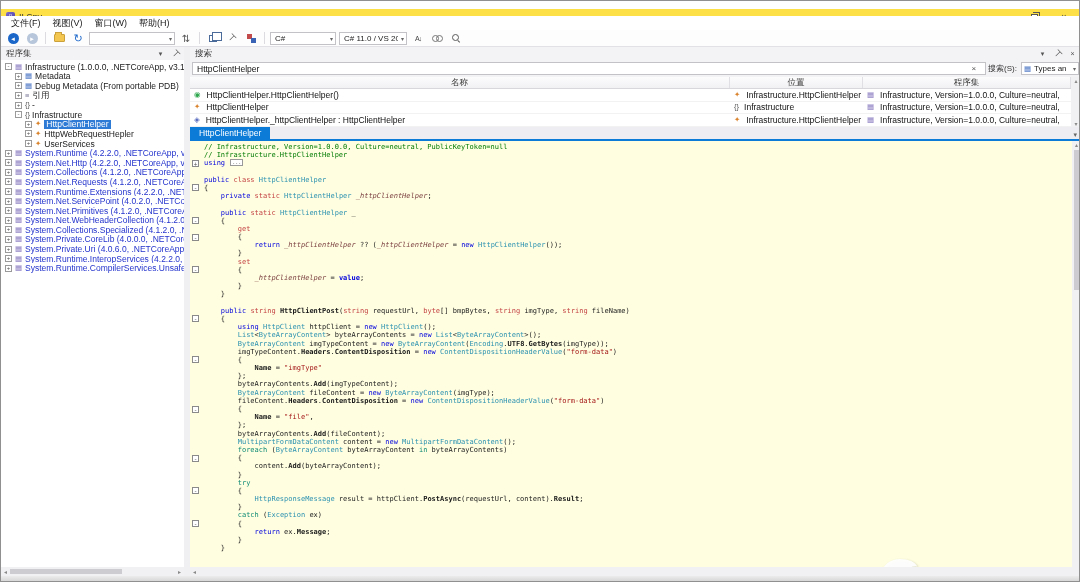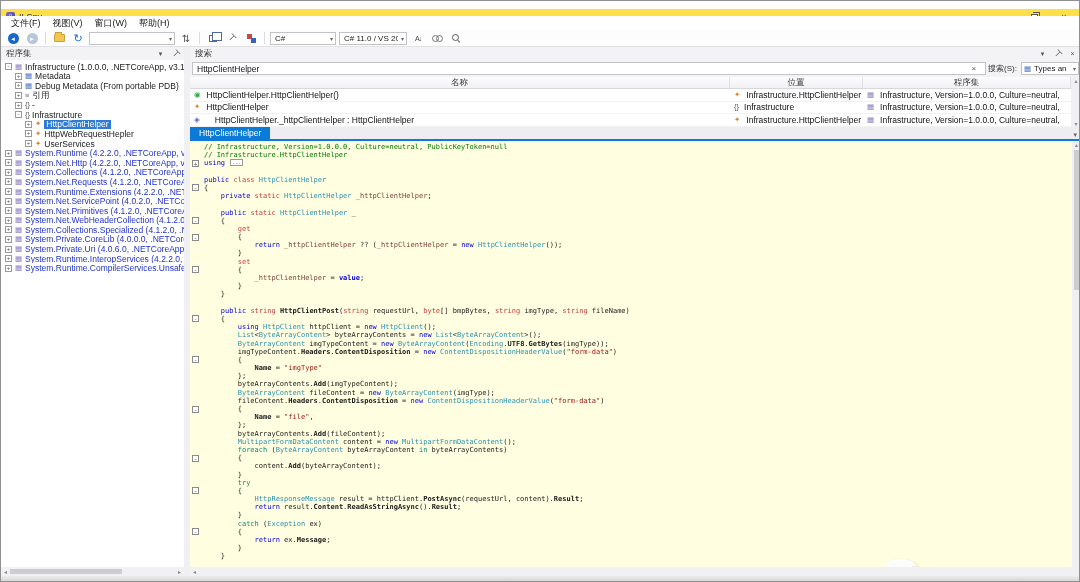--- a/index.html
+++ b/index.html
@@ -96,21 +96,21 @@
   .tab{background:#0c7bd8;color:#fff;font-size:8.5px;height:12px;line-height:12px;padding:0 9px;margin-left:0;}
   .tabmenu{margin-left:auto;color:#666;font-size:7px;padding:0 4px;}
   .codearea{position:absolute;left:189px;top:140px;width:891px;height:476px;background:#fffee1;overflow:hidden;}
   .code{position:absolute;left:0;top:0;right:9px;bottom:0;padding:2px 0 0 14px;
         font-family:"DejaVu Sans Mono",monospace;font-size:7px;line-height:8.2px;color:#1a1a1a;}
   .cl{position:relative;height:8.2px;white-space:pre;}
   .fold{position:absolute;left:-12px;top:0.5px;width:7px;height:7px;border:1px solid #8a8a8a;background:#fff;
         color:#555;font-size:6px;line-height:5px;text-align:center;}
   .sg-c{color:#007a00;} .sg-k{color:#0000dc;} .sg-kb{color:#0000dc;font-weight:bold;}
   .sg-r{color:#c34242;} .sg-f{color:#0e8a74;} .sg-t{color:#2b91af;} .sg-s{color:#a31515;}
-  .sg-i{color:#7a3e3e;} .sg-m{color:#1a1a1a;font-weight:bold;} .sg-p{color:#1a1a1a;}
+  .sg-i{color:#7a3e3e;font-style:italic;} .sg-m{color:#1a1a1a;font-weight:bold;} .sg-p{color:#1a1a1a;}
   .sg-b{display:inline-block;border:1px solid #999;background:#fff;color:#666;font-size:5px;
         line-height:5px;padding:0 1px;margin:0 1px;vertical-align:1px;}
   
   .watermark{position:absolute;right:28px;bottom:16px;display:flex;align-items:center;gap:10px;
              color:rgba(255,255,255,0.95);text-shadow:1px 1px 2px rgba(150,148,120,0.55);
              font-size:20px;letter-spacing:2px;pointer-events:none;}
   .wm-svg{filter:drop-shadow(1px 1px 1px rgba(150,148,120,0.5));}
 </style>
 </head>
 <body>
@@ -354,21 +354,21 @@
           <span style="margin-left: 3px;">Infrastructure</span>
         </div>
         <div class="rcell c-asm">
           <span class="ticon" style="color: rgb(138, 123, 191);">▦</span>
           <span style="margin-left: 3px;">Infrastructure, Version=1.0.0.0, Culture=neutral,</span>
         </div>
       </div>
       <div class="rrow">
         <div class="rcell c-name">
           <span class="ticon" style="color: rgb(91, 109, 191);">◈</span>
-          <span style="margin-left: 12px;">HttpClientHelper._httpClientHelper : HttpClientHelper</span>
+          <span style="margin-left: 3px;">HttpClientHelper._httpClientHelper : HttpClientHelper</span>
         </div>
         <div class="rcell c-loc">
           <span class="ticon" style="color: rgb(217, 130, 43);">✦</span>
           <span style="margin-left: 3px;">Infrastructure.HttpClientHelper</span>
         </div>
         <div class="rcell c-asm">
           <span class="ticon" style="color: rgb(138, 123, 191);">▦</span>
           <span style="margin-left: 3px;">Infrastructure, Version=1.0.0.0, Culture=neutral,</span>
         </div>
       </div>
@@ -421,21 +421,20 @@
         <div class="cl"><span class="sg-p">        };</span></div>
         <div class="cl"><span class="sg-p">        byteArrayContents.</span><span class="sg-m">Add</span><span class="sg-p">(fileContent);</span></div>
         <div class="cl"><span class="sg-p">        </span><span class="sg-t">MultipartFormDataContent</span><span class="sg-p"> content = </span><span class="sg-k">new</span><span class="sg-p"> </span><span class="sg-t">MultipartFormDataContent</span><span class="sg-p">();</span></div>
         <div class="cl"><span class="sg-p">        </span><span class="sg-f">foreach</span><span class="sg-p"> (</span><span class="sg-t">ByteArrayContent</span><span class="sg-p"> byteArrayContent </span><span class="sg-f">in</span><span class="sg-p"> byteArrayContents)</span></div>
         <div class="cl"><span class="fold">-</span><span class="sg-p">        {</span></div>
         <div class="cl"><span class="sg-p">            content.</span><span class="sg-m">Add</span><span class="sg-p">(byteArrayContent);</span></div>
         <div class="cl"><span class="sg-p">        }</span></div>
         <div class="cl"><span class="sg-p">        </span><span class="sg-f">try</span></div>
         <div class="cl"><span class="fold">-</span><span class="sg-p">        {</span></div>
         <div class="cl"><span class="sg-p">            </span><span class="sg-t">HttpResponseMessage</span><span class="sg-p"> result = httpClient.</span><span class="sg-m">PostAsync</span><span class="sg-p">(requestUrl, content).</span><span class="sg-m">Result</span><span class="sg-p">;</span></div>
-        <div class="cl"><span class="sg-p">            </span><span class="sg-k">return</span><span class="sg-p"> result.</span><span class="sg-m">Content</span><span class="sg-p">.</span><span class="sg-m">ReadAsStringAsync</span><span class="sg-p">().</span><span class="sg-m">Result</span><span class="sg-p">;</span></div>
         <div class="cl"><span class="sg-p">        }</span></div>
         <div class="cl"><span class="sg-p">        </span><span class="sg-f">catch</span><span class="sg-p"> (</span><span class="sg-t">Exception</span><span class="sg-p"> ex)</span></div>
         <div class="cl"><span class="fold">-</span><span class="sg-p">        {</span></div>
         <div class="cl"><span class="sg-p">            </span><span class="sg-k">return</span><span class="sg-p"> ex.</span><span class="sg-m">Message</span><span class="sg-p">;</span></div>
         <div class="cl"><span class="sg-p">        }</span></div>
         <div class="cl"><span class="sg-p">    }</span></div>
       </div>
     <div class="vscroll" style="right:0;top:0;width:9px;height:100%;">
       <span class="sarrow">▴</span>
         <span class="vthumb" style="height:140px;margin-top:2px;"></span>

